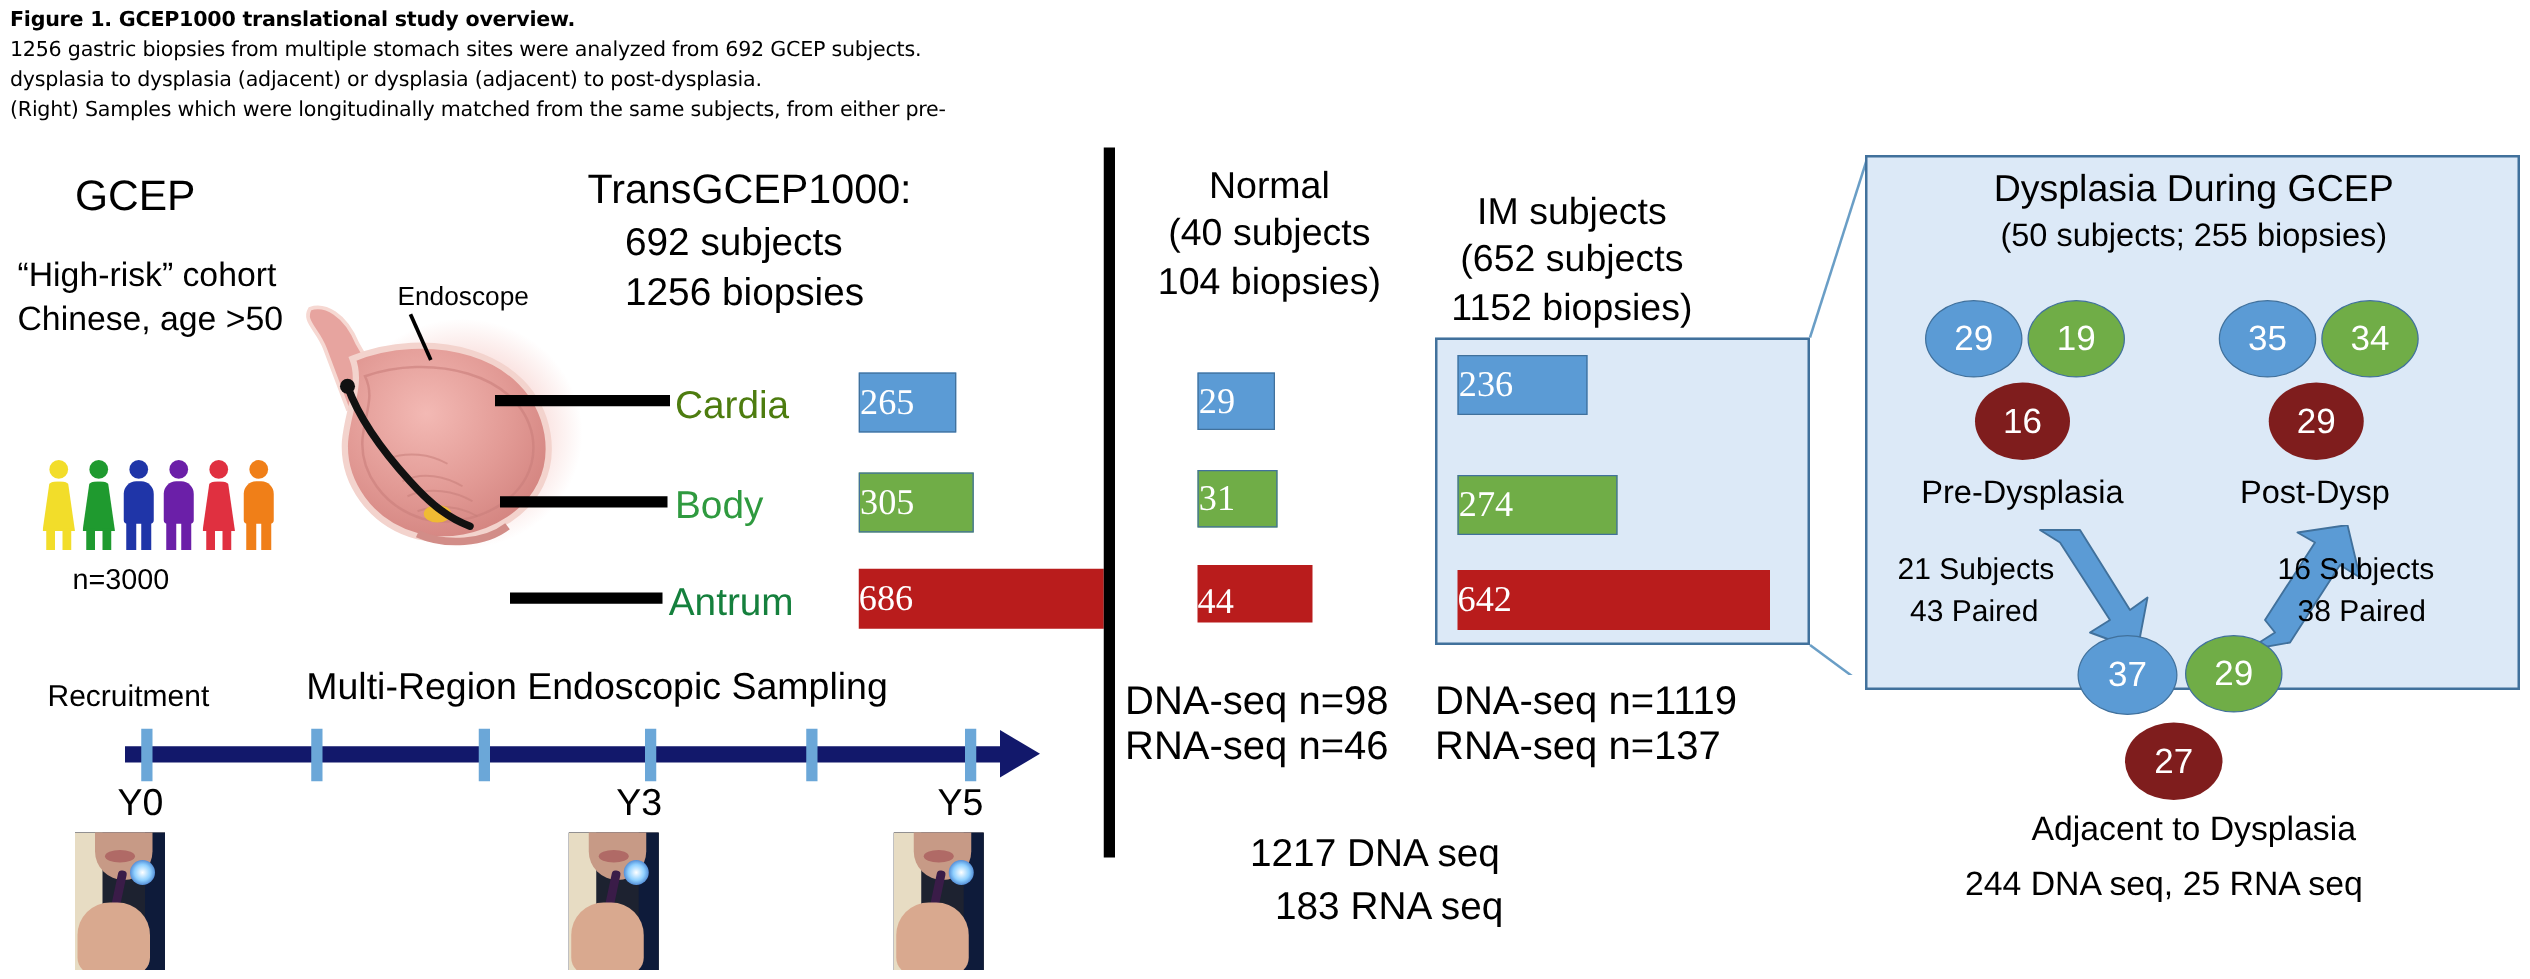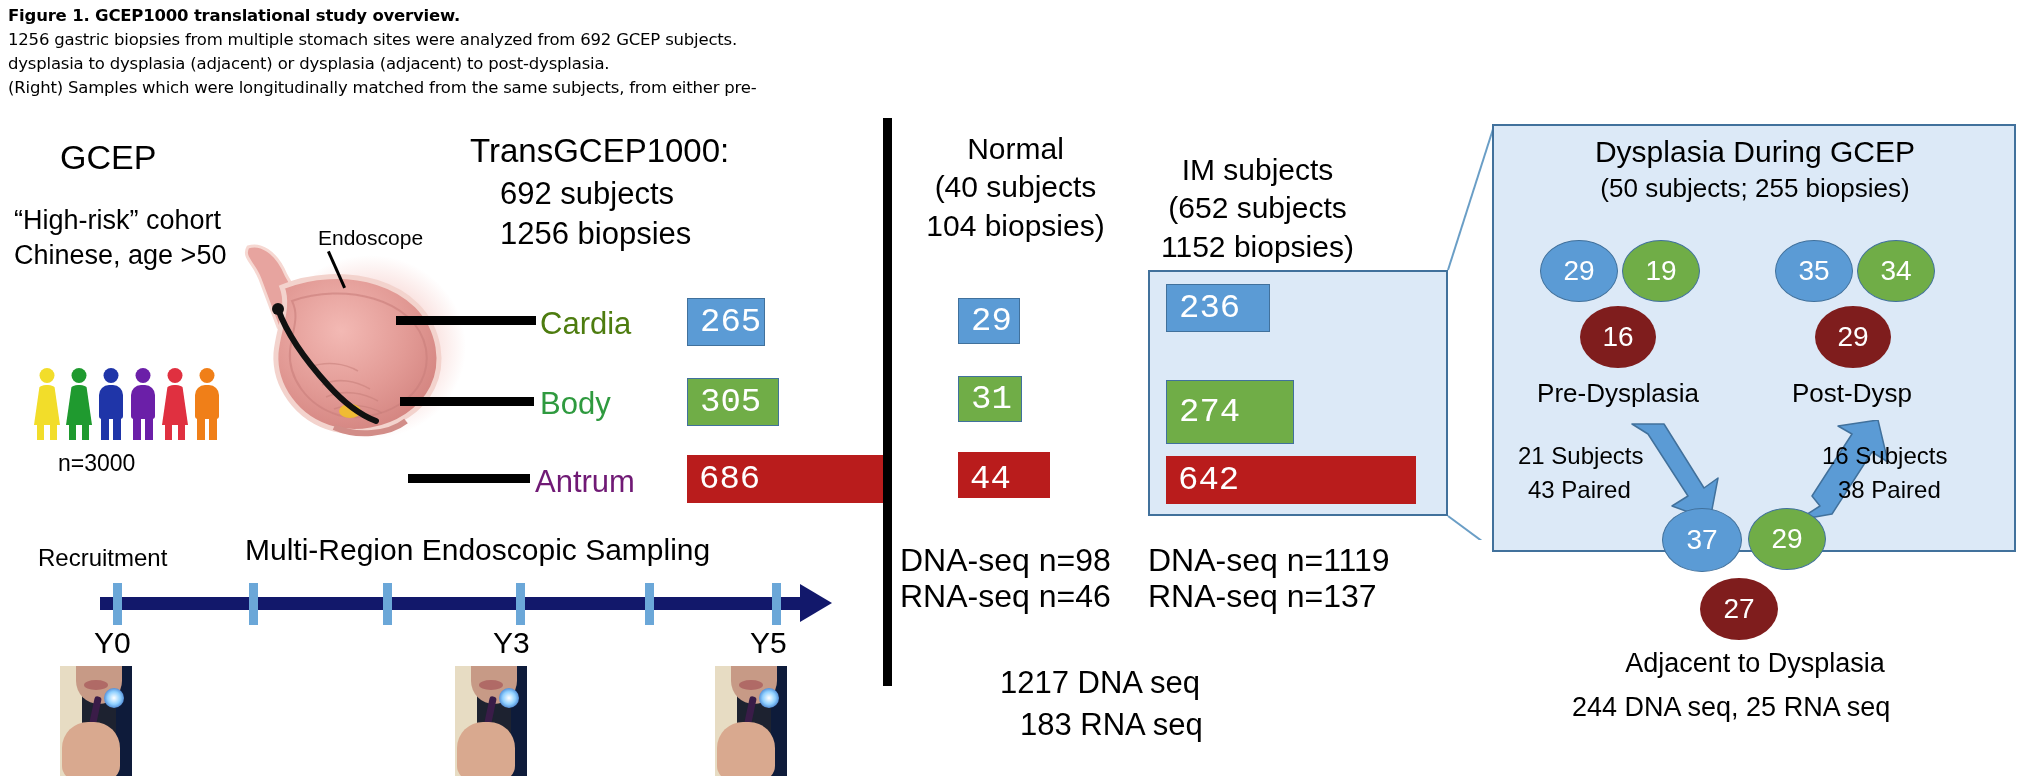--- a/index.html
+++ b/index.html
@@ -49,25 +49,25 @@
 
   
   #tg1 { left: 470px; top: 132px; font-size: 33px; }
   #tg2 { left: 500px; top: 176px; font-size: 31px; }
   #tg3 { left: 500px; top: 216px; font-size: 31px; }
 
   
   .site { position:absolute; font-size: 31px; }
   #lbl-cardia { left: 540px; top: 306px; color:#4d7c0f; }
   #lbl-body   { left: 540px; top: 386px; color:#2f9a3f; }
-  #lbl-antrum { left: 535px; top: 464px; color:#701a75; }
+  #lbl-antrum { left: 535px; top: 464px; color:#15803d; }
 
   
   .bar { position:absolute; display:flex; align-items:center; }
-  .bar .val { color:#ffffff; font-size: 34px; padding-left: 12px; font-family:Liberation Mono, monospace;}
+  .bar .val { color:#ffffff; font-size: 29px; padding-left: 0; font-family:Liberation Serif, serif;}
   .bar.blue  { background:#5b9bd5; border:1.5px solid #41719c; }
   .bar.green { background:#70ad47; border:1.5px solid #41719c; }
   .bar.red   { background:#b91c1c; border:0; }
 
   #bar-cardia { left: 687px; top: 298px; width: 78px;  height: 48px; }
   #bar-body   { left: 687px; top: 378px; width: 92px;  height: 48px; }
   #bar-antrum { left: 687px; top: 455px; width: 196px; height: 48px; }
 
   
   #recruit { left: 38px; top: 544px; font-size: 24px; }
@@ -104,21 +104,21 @@
   #normal-head { left: 898px; top: 130px; width: 235px; }
   #im-head     { left: 1135px; top: 130px; width: 245px; margin-top: 21px; }
 
   #bar-n-cardia { left: 958px; top: 298px; width: 62px;  height: 46px; }
   #bar-n-body   { left: 958px; top: 376px; width: 64px;  height: 46px; }
   #bar-n-antrum { left: 958px; top: 452px; width: 92px;  height: 46px; align-items: flex-end; }
 
   #im-box { position:absolute; left: 1148px; top: 270px; width: 300px; height: 246px;
             background:#dce9f7; border: 2px solid #41719c; }
   #bar-im-cardia { left: 1166px; top: 284px; width: 104px;  height: 48px; }
-  #bar-im-body   { left: 1166px; top: 380px; width: 128px; height: 64px; }
+  #bar-im-body   { left: 1166px; top: 380px; width: 128px; height: 48px; }
   #bar-im-antrum { left: 1166px; top: 456px; width: 250px; height: 48px; }
 
   .seq-line { position:absolute; font-size: 32px; }
   #n-dna { left: 900px; top: 542px; }
   #n-rna { left: 900px; top: 578px; }
   #i-dna { left: 1148px; top: 542px; }
   #i-rna { left: 1148px; top: 578px; }
 
   #tot-dna { left: 1000px; top: 665px; font-size: 31px; }
   #tot-rna { left: 1020px; top: 707px; font-size: 31px; }

